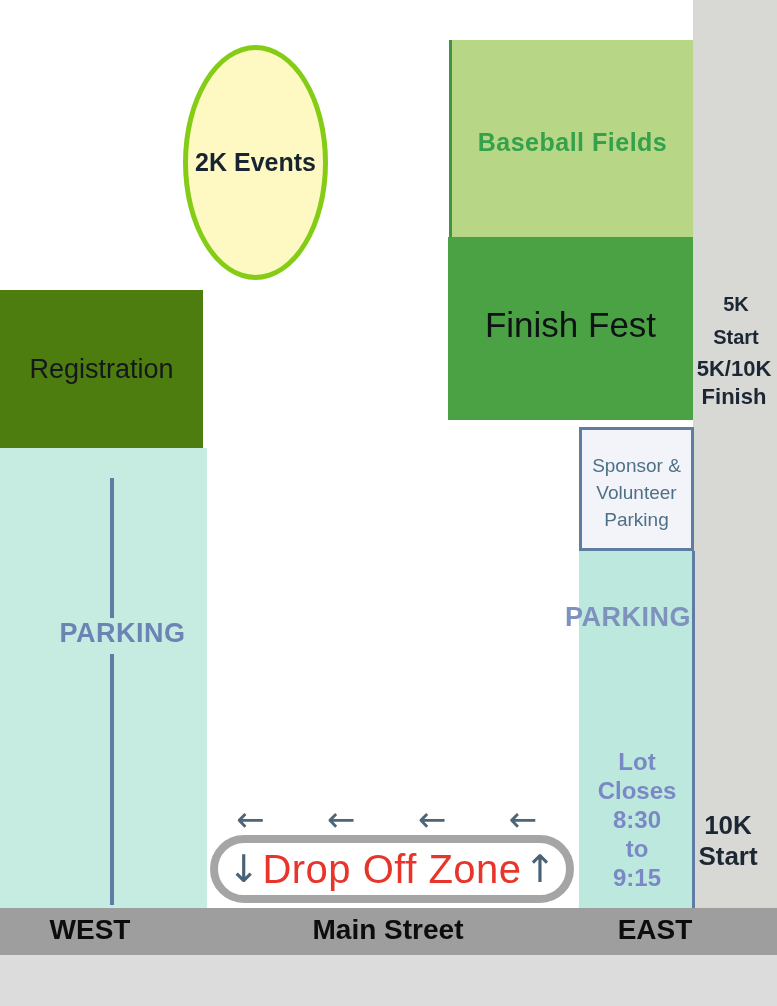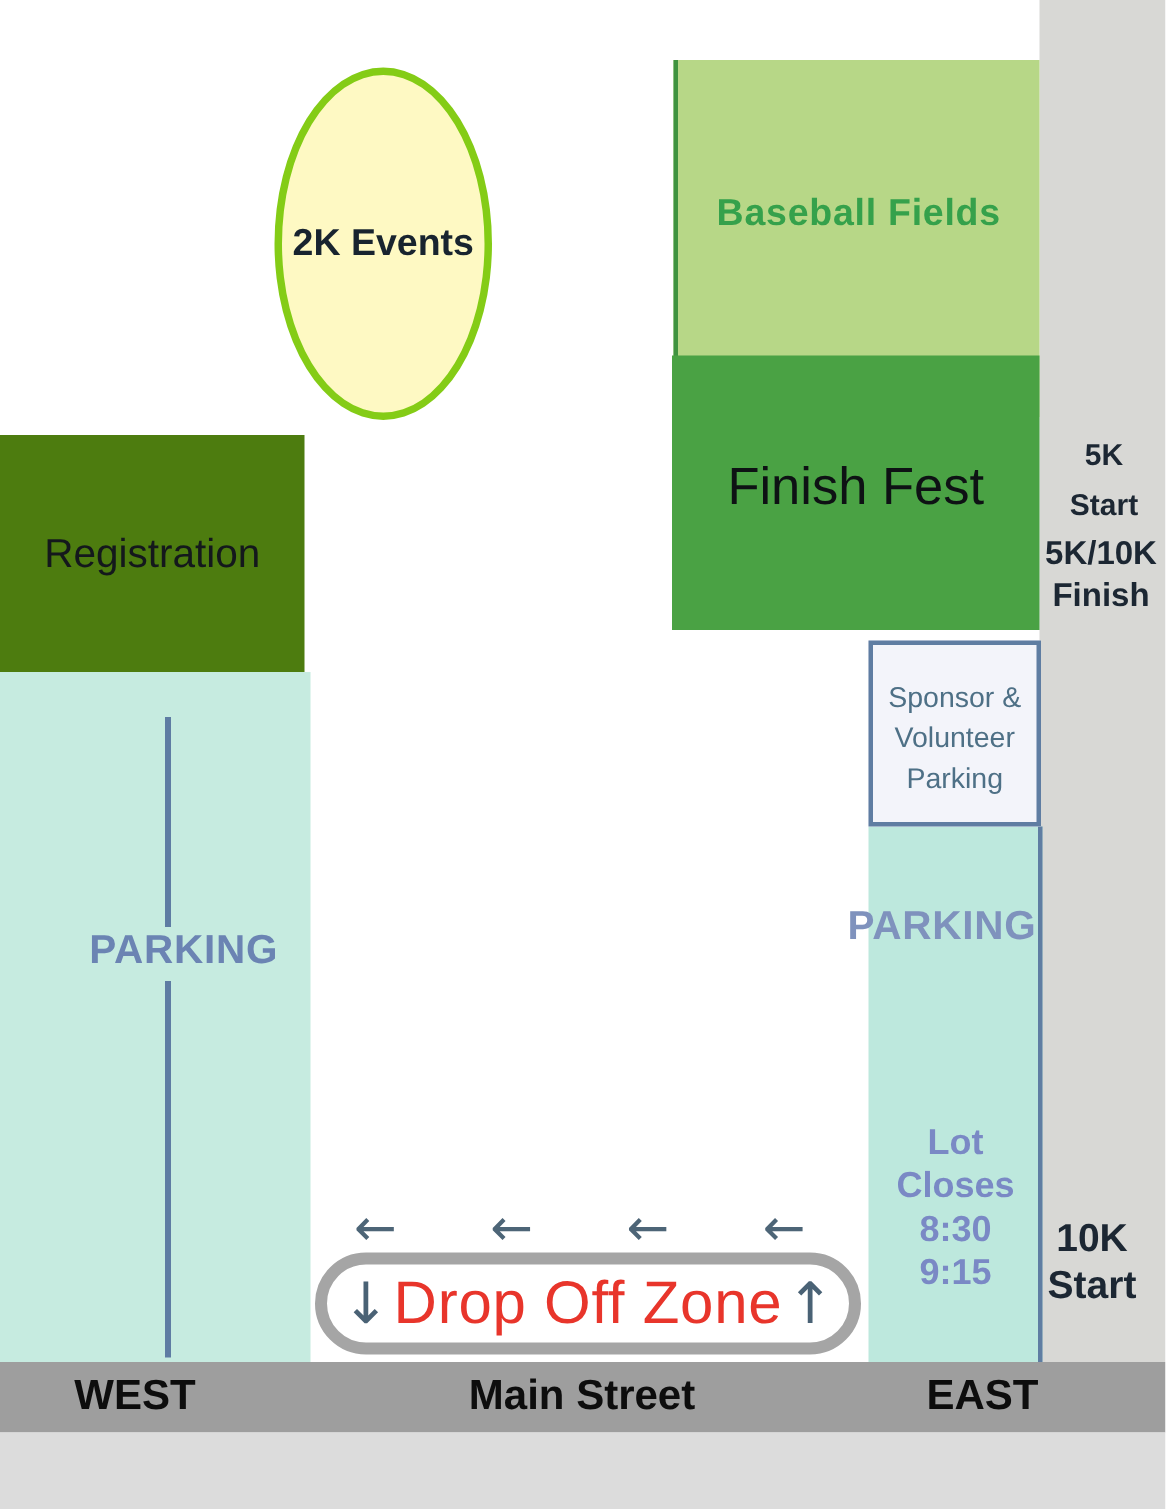--- a/index.html
+++ b/index.html
@@ -100,20 +100,21 @@
     </div>
   </div>
 
   <div id="east-parking" class="abs"></div>
   <div id="east-parking-label" class="abs ctr">PARKING</div>
 
   <div id="lot-hours" class="abs ctr">
     <div>Lot</div>
     <div>Closes</div>
     <div>8:30</div>
+    <div>to</div>
     <div>9:15</div>
   </div>
 
   <div id="label-5k-start" class="abs ctr navy">
     <div>5K</div>
     <div>Start</div>
   </div>
 
   <div id="label-5k10k-finish" class="abs ctr navy">
     <div>5K/10K</div>

